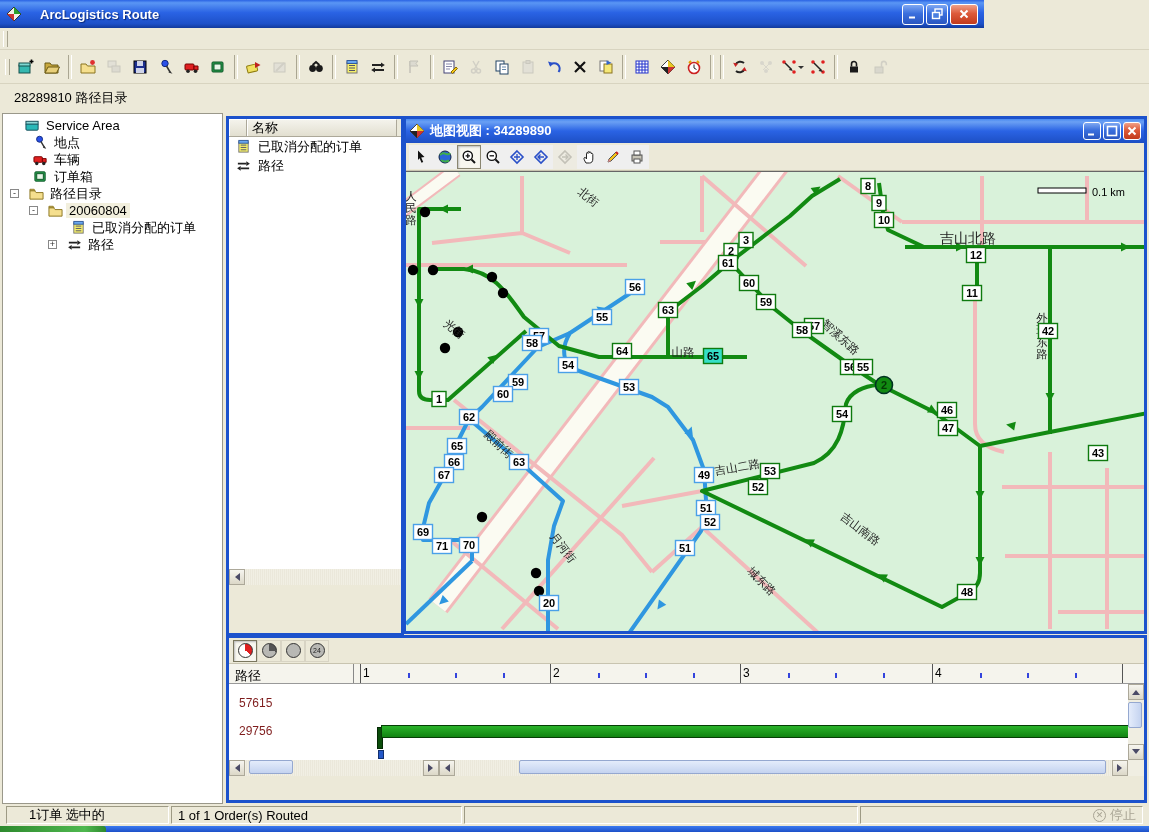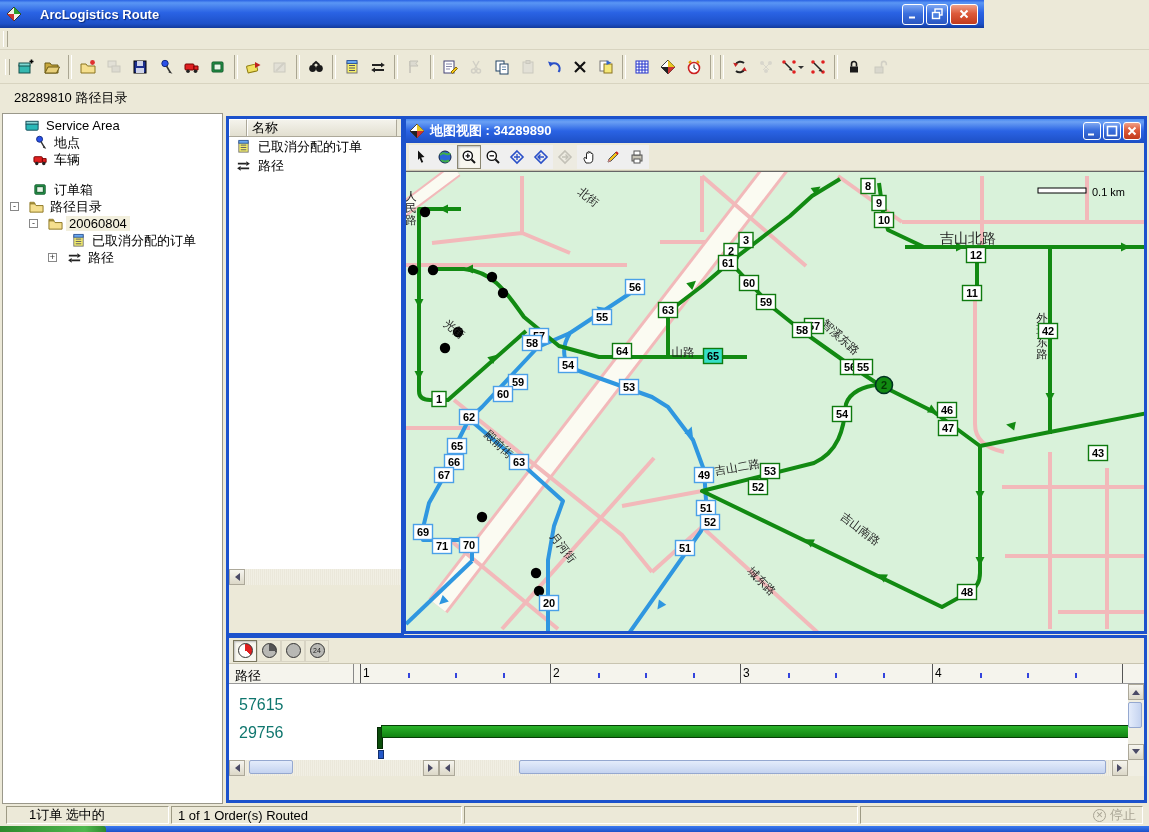--- a/index.html
+++ b/index.html
@@ -59,21 +59,21 @@
 
 .timetools{height:26px;background:#ece9d8;display:flex;align-items:center;padding:1px 4px;gap:0;border-bottom:1px solid #c8c4b0}
 .clockbtn{width:24px;height:22px;display:flex;align-items:center;justify-content:center;border:1px solid #d8d4c4;background:#ece9d8}
 .clockbtn.pressed{border:1px solid #7a765e;background:#f8f7ef;box-shadow:inset 1px 1px 2px #bbb}
 .ruler{position:relative;height:20px;background:#f5f4ed;border-bottom:1px solid #999;overflow:hidden}
 .ruler .hdr{position:absolute;left:6px;top:3px;color:#000}
 .tickM{position:absolute;top:0;width:1px;height:20px;background:#555}
 .tickLbl{position:absolute;top:2px;font-size:12px;color:#000}
 .tickm{position:absolute;top:9px;width:2px;height:5px;background:#3344dd}
 .tbody{position:relative;background:#fff;height:76px;overflow:hidden}
-.rowlbl{position:absolute;left:10px;font-size:16px;color:#0f766e}
+.rowlbl{position:absolute;left:10px;font-size:12px;color:#7f1d1d}
 .gbar{position:absolute;height:13px;background:linear-gradient(180deg,#2ab32a,#128412);border:1px solid #063f06}
 .gcap{position:absolute;width:6px;background:#0b4d0b;border:1px solid #032803}
 .bmark{position:absolute;width:6px;height:9px;background:#2458c8;border:1px solid #12306e}
 .timebot{display:flex}
 
 .statusbar{left:0;top:804px;width:1149px;height:22px;background:#ece9d8;display:flex;gap:2px;padding:2px 6px 1px}
 .spanel{border:1px solid;border-color:#9d9a84 #fff #fff #9d9a84;display:flex;align-items:center;padding:0 6px;height:18px}
 .stopbox{margin-left:auto;display:flex;align-items:center;gap:4px;color:#a8a494}
 .stopcirc{width:13px;height:13px;border-radius:50%;border:1.5px solid #a8a494;display:flex;align-items:center;justify-content:center;font-size:9px;color:#a8a494}
 .bottomstrip{left:0;top:826px;width:1149px;height:6px;background:linear-gradient(180deg,#3a7af0,#1d50c8)}
@@ -423,21 +423,21 @@
       <span class="ticon">
         <svg width="15" height="15" viewBox="0 0 16 16">
           <rect x="1" y="5" width="9" height="6" rx="1" fill="#e02020" stroke="#700"></rect>
           <path d="M10 7 h4 v4 h-4 z" fill="#e02020" stroke="#700"></path>
           <circle cx="4" cy="12.3" r="1.8" fill="#222"></circle>
           <circle cx="11.5" cy="12.3" r="1.8" fill="#222"></circle>
         </svg>
       </span>
       <span class="lbl">车辆</span>
     </div>
-    <div class="tree-row" style="padding-left: 26px; margin-top: 13px;">
+    <div class="tree-row" style="padding-left: 26px;">
       <span class="ticon">
         <svg width="15" height="15" viewBox="0 0 16 16">
           <rect x="2" y="3" width="11" height="10" rx="1" fill="#2a9f4f" stroke="#0c5426"></rect>
           <rect x="4" y="5" width="7" height="6" fill="#e8f5e8" stroke="#0c5426"></rect>
         </svg>
       </span>
       <span class="lbl">订单箱</span>
     </div>
     <div class="tree-row" style="padding-left: 7px;">
       <span class="expander" style="margin-right: 6px;">-</span>

